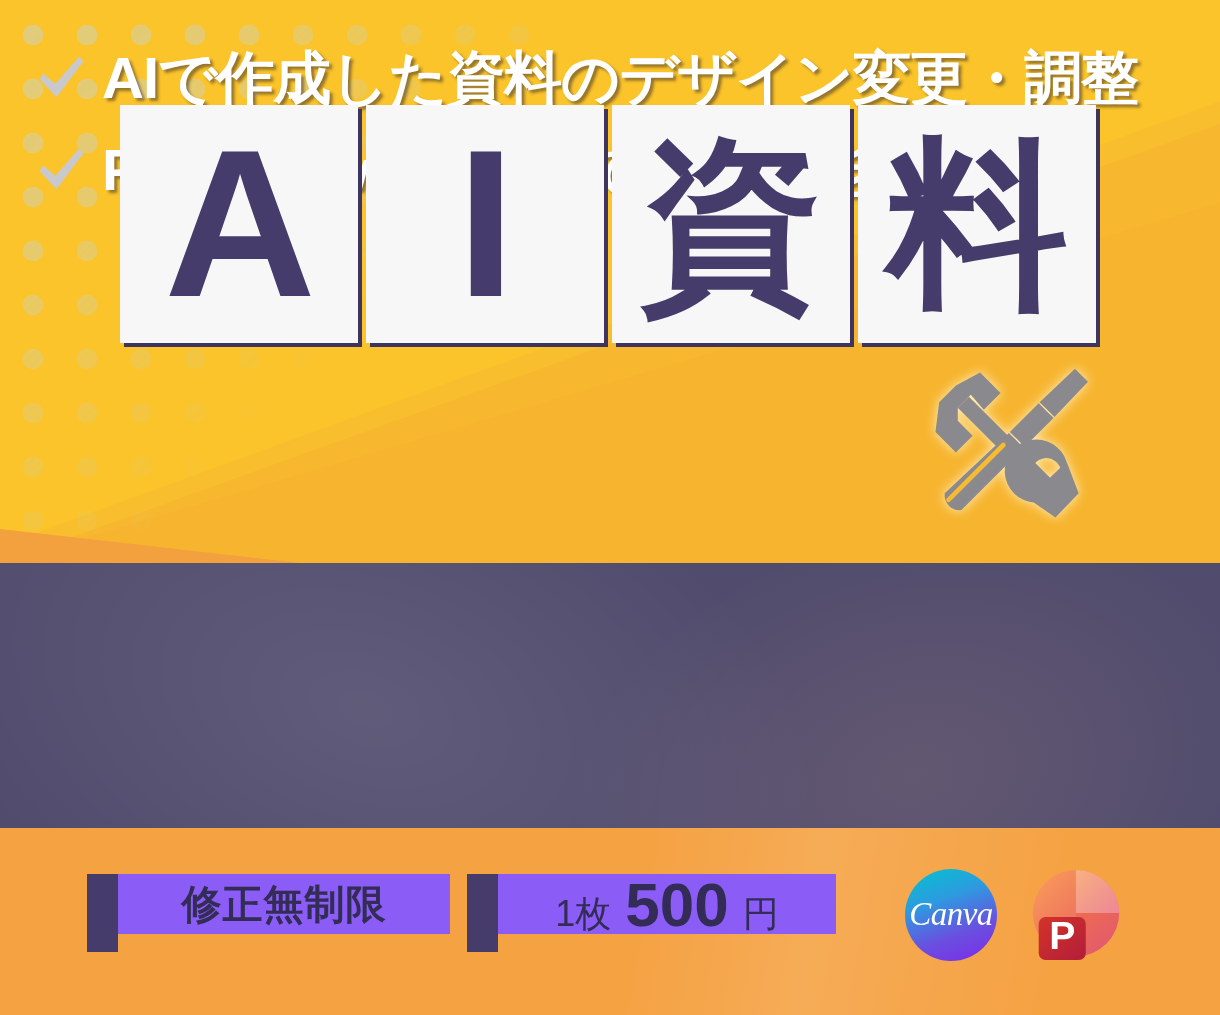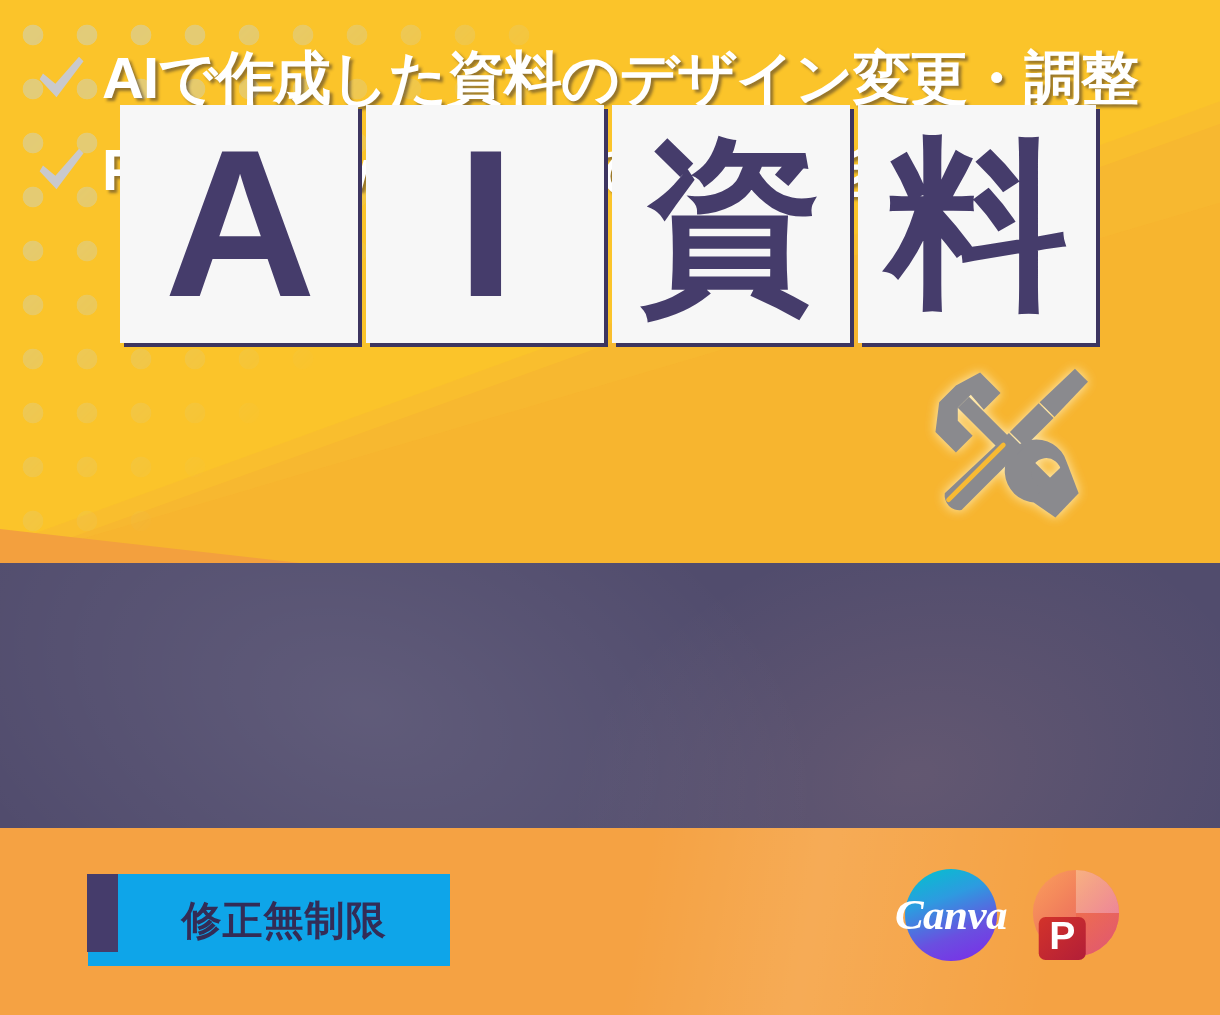--- a/index.html
+++ b/index.html
@@ -163,22 +163,22 @@
   .zone-bottom::before {
     content: "";
     position: absolute;
     left: 0; top: 0; width: 1220px; height: 187px;
     background: linear-gradient(100deg, rgba(255,255,255,0) 52%, rgba(255,255,255,.10) 66%, rgba(255,255,255,0) 86%);
   }
 
   .pill {
     position: absolute;
     top: 874px;
-    height: 92px;
-    background: #0ea5e9;
+    height: 60px;
+    background: #8b5cf6;
     display: flex;
     align-items: center;
     z-index: 5;
     box-sizing: border-box;
   }
   .pill .tab {
     position: absolute;
     left: -1px; top: 0;
     width: 31px; height: 78px;
     background: #453C6B;
@@ -213,23 +213,23 @@
   .logo-canva {
     position: relative;
     width: 92px; height: 92px;
     border-radius: 50%;
     background: linear-gradient(160deg, #00C4CC 0%, #2D9BE0 34%, #6A4FE0 68%, #7D2AE8 100%);
     display: flex; align-items: center; justify-content: center;
   }
   .logo-canva span {
     font-family: "Liberation Serif", "DejaVu Serif", serif;
     font-style: italic;
-    font-weight: 700;
+    font-weight: 400;
     color: #fff;
-    font-size: 43px;
+    font-size: 33px;
     letter-spacing: -.5px;
     transform: translateY(-1px);
   }
   .logo-ppt { width: 98px; height: 98px; }
 </style>
 </head>
 <body>
 
 <div id="banner">
 
@@ -286,20 +286,28 @@
 
   <div class="zone-bottom"></div>
 
   <div class="pill" id="pill-unlimited">
     <div class="tab"></div>
     <div class="pill-inner">
       <span class="pill-label">修正無制限</span>
     </div>
   </div>
 
+  <div class="pill" id="pill-price">
+    <div class="tab"></div>
+    <div class="pill-inner">
+      <span class="price-unit">1枚</span>
+      <span class="price-value">500</span>
+      <span class="price-yen">円</span>
+    </div>
+  </div>
 
   <div class="logos">
     <div class="logo-canva">
       <span>Canva</span>
     </div>
 
     <svg class="logo-ppt" viewBox="0 0 100 100">
       <defs>
         <linearGradient id="pptA" x1="0" y1="0" x2="1" y2="1">
           <stop offset="0%" stop-color="#FBA05B"></stop>

